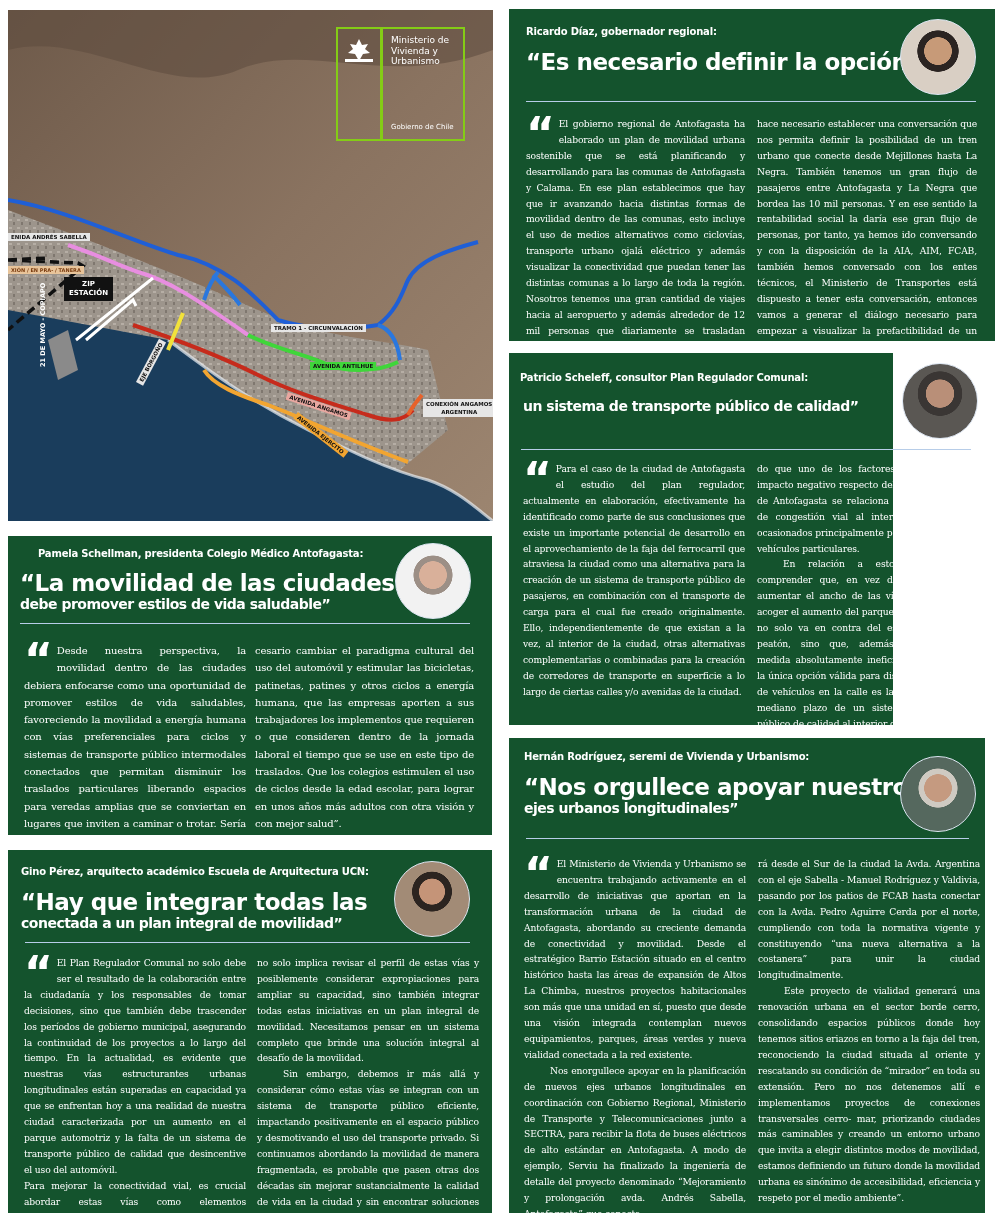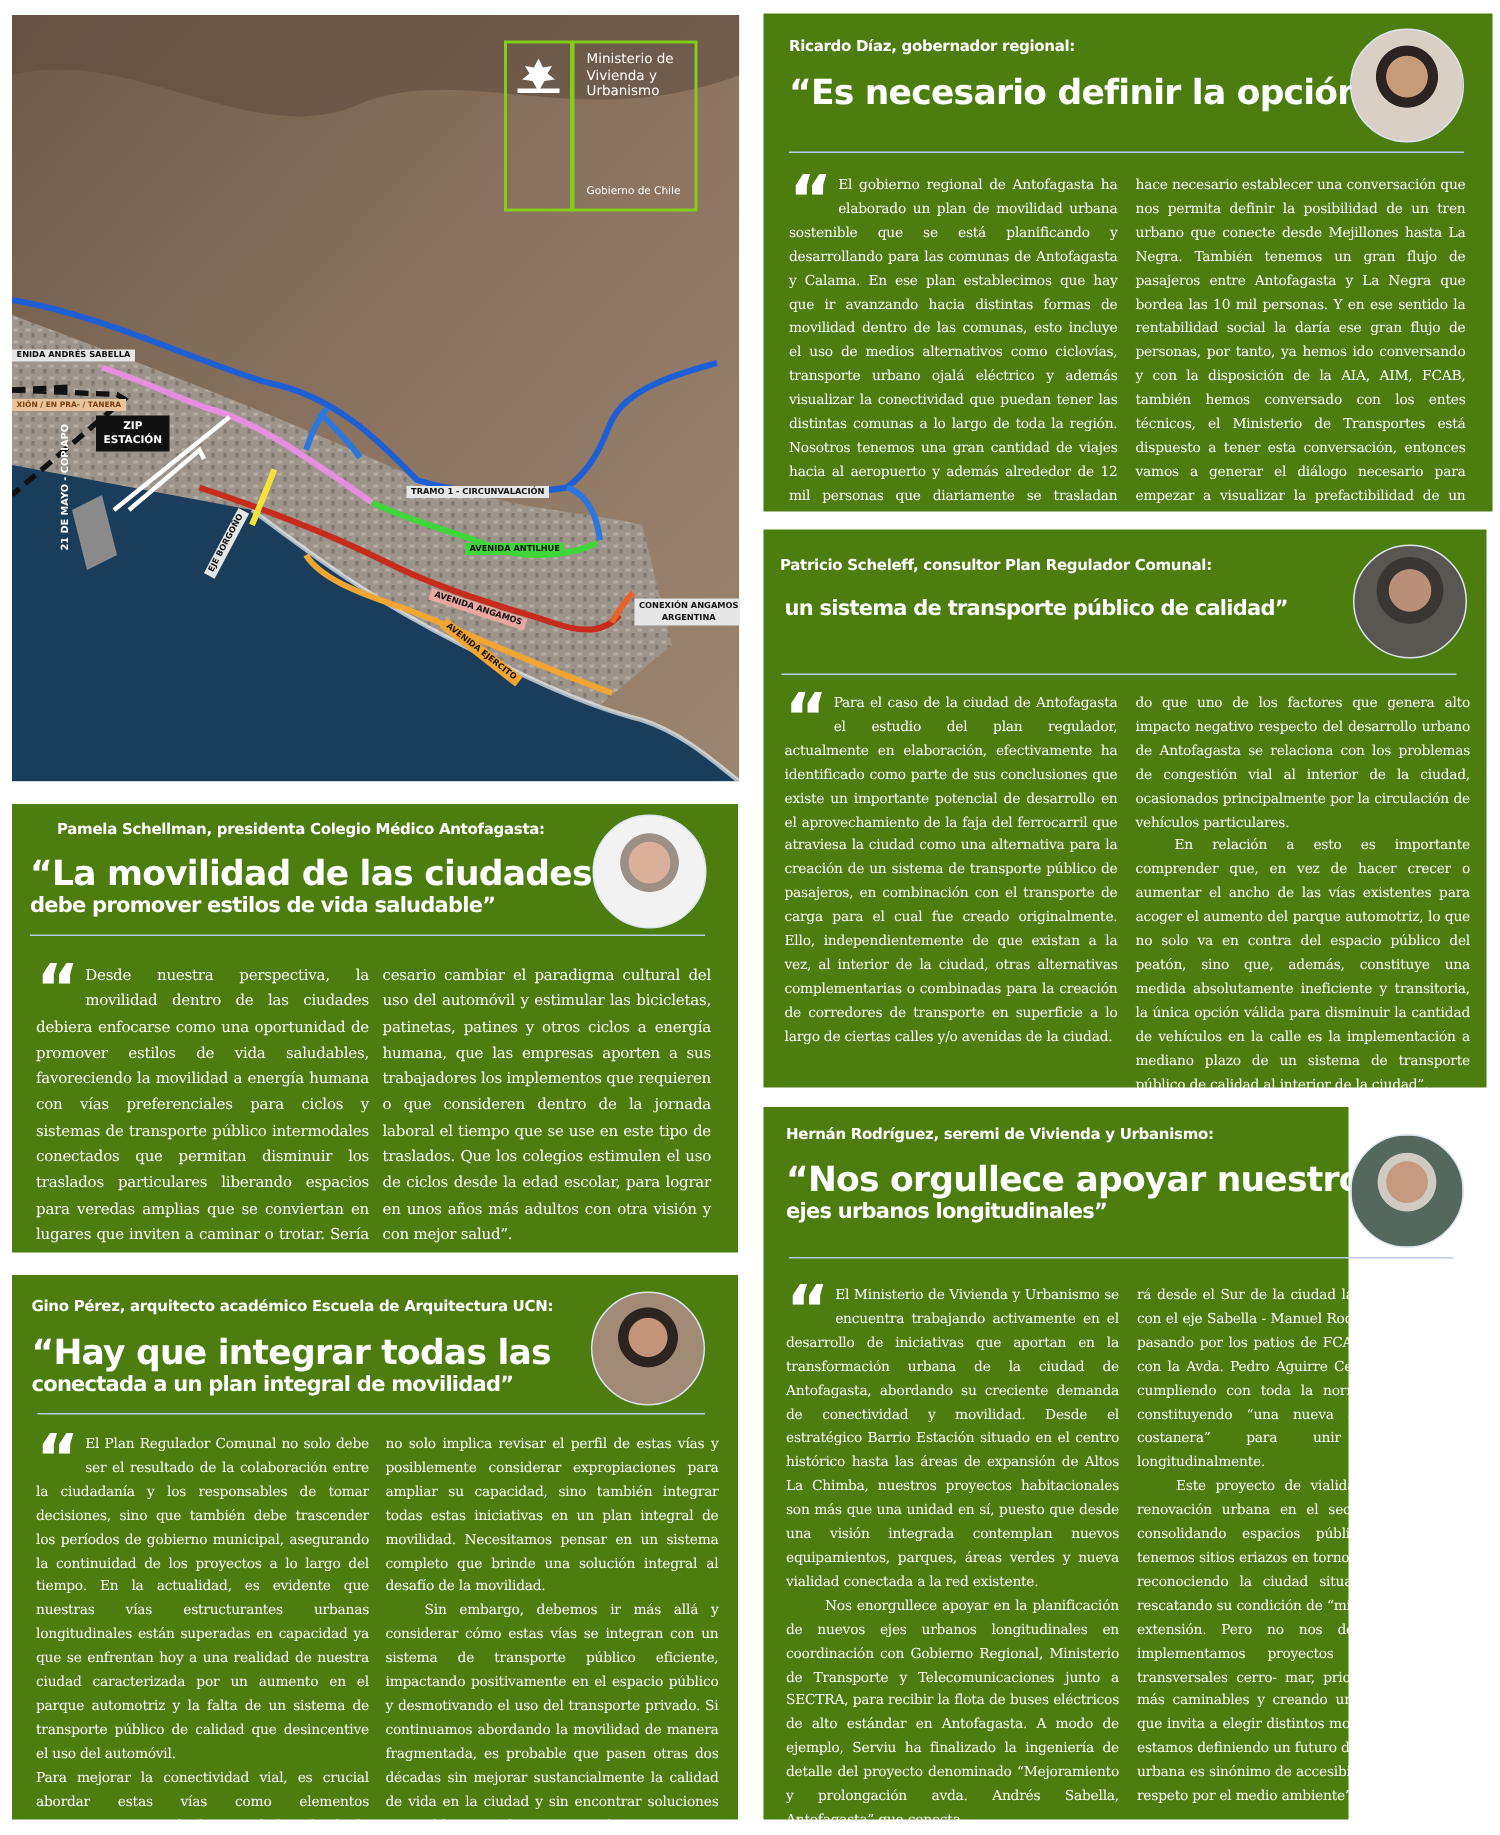--- a/index.html
+++ b/index.html
@@ -1,17 +1,17 @@
 <!DOCTYPE html>
 <html><head>
 <meta charset="utf-8">
 <style>
   html, body { margin:0; padding:0; }
   body { width:1000px; height:1223px; background:#ffffff; position:relative; overflow:hidden; font-family:"DejaVu Serif", serif; }
-  .panel { position:absolute; background:#4d7c0f; color:#fff; box-sizing:border-box; }
+  .panel { position:absolute; background:#14532d; color:#fff; box-sizing:border-box; }
   .speaker { position:absolute; font-family:"DejaVu Sans", sans-serif; font-weight:bold; font-size:10px; letter-spacing:-0.2px; color:#fff; white-space:nowrap; }
   .headline { position:absolute; font-family:"DejaVu Sans", sans-serif; font-weight:bold; color:#fff; line-height:1; letter-spacing:-0.5px; white-space:nowrap; }
   .headline .h1 { display:block; font-size:23px; }
   .headline .h2 { display:block; font-size:14px; margin-top:2px; }
   .rule { position:absolute; height:1px; background:#b7cde8; }
   .avatar { position:absolute; border-radius:50%; overflow:hidden; border:1px solid #dde6f2; }
   .body-col { position:absolute; font-size:9.2px; line-height:15.9px; text-align:justify; hyphens:auto; letter-spacing:-0.15px; }
   .body-col p { margin:0; }
   .body-col p.indent { text-indent:26px; }
   .quote-mark { float:left; font-family:"DejaVu Sans", sans-serif; font-weight:bold; font-size:44px; line-height:36px; height:30px; margin:0 4px 0 0; color:#fff; }
@@ -100,38 +100,38 @@
   <div class="rule" style="left:17px;top:92px;width:450px;"></div>
   <div class="body-col" style="left:17px;top:107px;width:219px;">
     <span class="quote-mark">“</span>
     <p>El gobierno regional de Antofagasta ha elaborado un plan de movilidad urbana sostenible que se está planificando y desarrollando para las comunas de Antofagasta y Calama. En ese plan establecimos que hay que ir avanzando hacia distintas formas de movilidad dentro de las comunas, esto incluye el uso de medios alternativos como ciclovías, transporte urbano ojalá eléctrico y además visualizar la conectividad que puedan tener las distintas comunas a lo largo de toda la región. Nosotros tenemos una gran cantidad de viajes hacia al aeropuerto y además alrededor de 12 mil personas que diariamente se trasladan entre Mejillones y Antofagasta. Por lo mismo se</p>
   </div>
   <div class="body-col" style="left:248px;top:107px;width:220px;">
     <p>hace necesario establecer una conversación que nos permita definir la posibilidad de un tren urbano que conecte desde Mejillones hasta La Negra. También tenemos un gran flujo de pasajeros entre Antofagasta y La Negra que bordea las 10 mil personas. Y en ese sentido la rentabilidad social la daría ese gran flujo de personas, por tanto, ya hemos ido conversando y con la disposición de la AIA, AIM, FCAB, también hemos conversado con los entes técnicos, el Ministerio de Transportes está dispuesto a tener esta conversación, entonces vamos a generar el diálogo necesario para empezar a visualizar la prefactibilidad de un tren urbano que conecte ambas comunas”.</p>
   </div>
 </div>
 
-<div class="panel" style="left:509px;top:353px;width:482px;height:372px;">
+<div class="panel" style="left:509px;top:353px;width:384px;height:372px;">
   <div class="speaker" style="left:11px;top:19px;">Patricio Scheleff, consultor Plan Regulador Comunal:</div>
   <div class="headline" style="left:14px;top:44px;">
     <span class="h2">un sistema de transporte público de calidad”</span>
   </div>
   <div class="avatar" style="left:393px;top:10px;width:74px;height:74px;background:radial-gradient(circle at 50% 40%, #b98f78 0 24%, #3a3634 25% 38%, #5a5753 39%);"></div>
   <div class="rule" style="left:12px;top:96px;width:450px;"></div>
   <div class="body-col" style="left:14px;top:108px;width:222px;">
     <span class="quote-mark">“</span>
     <p>Para el caso de la ciudad de Antofagasta el estudio del plan regulador, actualmente en elaboración, efectivamente ha identificado como parte de sus conclusiones que existe un importante potencial de desarrollo en el aprovechamiento de la faja del ferrocarril que atraviesa la ciudad como una alternativa para la creación de un sistema de transporte público de pasajeros, en combinación con el transporte de carga para el cual fue creado originalmente. Ello, independientemente de que existan a la vez, al interior de la ciudad, otras alternativas complementarias o combinadas para la creación de corredores de transporte en superficie a lo largo de ciertas calles y/o avenidas de la ciudad.</p>
   </div>
   <div class="body-col" style="left:248px;top:108px;width:223px;">
     <p>do que uno de los factores que genera alto impacto negativo respecto del desarrollo urbano de Antofagasta se relaciona con los problemas de congestión vial al interior de la ciudad, ocasionados principalmente por la circulación de vehículos particulares.</p>
     <p class="indent">En relación a esto es importante comprender que, en vez de hacer crecer o aumentar el ancho de las vías existentes para acoger el aumento del parque automotriz, lo que no solo va en contra del espacio público del peatón, sino que, además, constituye una medida absolutamente ineficiente y transitoria, la única opción válida para disminuir la cantidad de vehículos en la calle es la implementación a mediano plazo de un sistema de transporte público de calidad al interior de la ciudad”.</p>
   </div>
 </div>
 
-<div class="panel" style="left:509px;top:738px;width:390px;height:475px;">
+<div class="panel" style="left:509px;top:738px;width:476px;height:475px;">
   <div class="speaker" style="left:15px;top:13px;">Hernán Rodríguez, seremi de Vivienda y Urbanismo:</div>
   <div class="headline" style="left:15px;top:38px;">
     <span class="h1">“Nos orgullece apoyar nuestros</span>
     <span class="h2">ejes urbanos longitudinales”</span>
   </div>
   <div class="avatar" style="left:391px;top:18px;width:74px;height:74px;background:radial-gradient(circle at 50% 42%, #c59a80 0 24%, #cfcac2 25% 34%, #55685e 35%);"></div>
   <div class="rule" style="left:17px;top:100px;width:443px;"></div>
   <div class="body-col" style="left:15px;top:118px;width:222px;">
     <span class="quote-mark">“</span>
     <p>El Ministerio de Vivienda y Urbanismo se encuentra trabajando activamente en el desarrollo de iniciativas que aportan en la transformación urbana de la ciudad de Antofagasta, abordando su creciente demanda de conectividad y movilidad. Desde el estratégico Barrio Estación situado en el centro histórico hasta las áreas de expansión de Altos La Chimba, nuestros proyectos habitacionales son más que una unidad en sí, puesto que desde una visión integrada contemplan nuevos equipamientos, parques, áreas verdes y nueva vialidad conectada a la red existente.</p>

